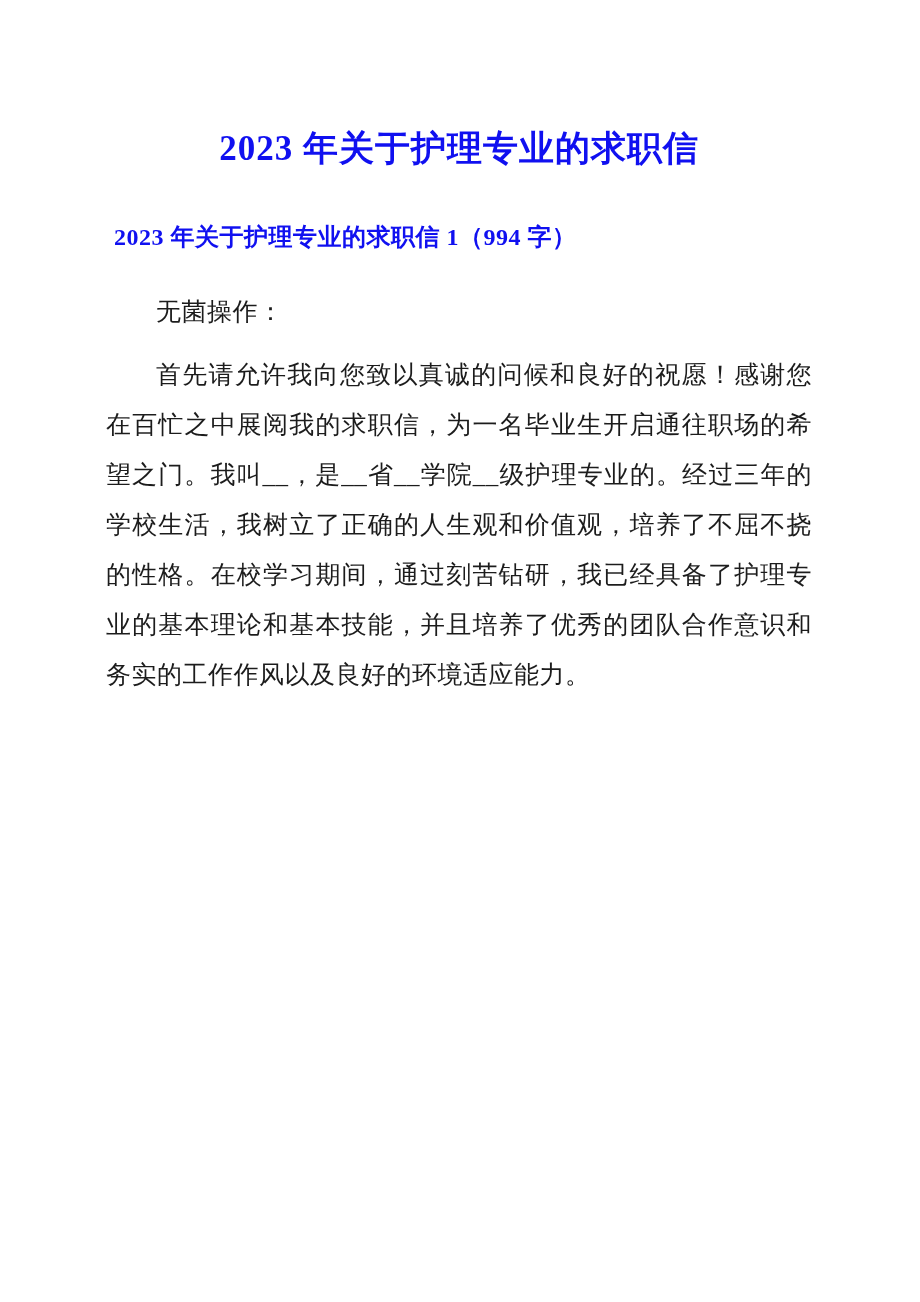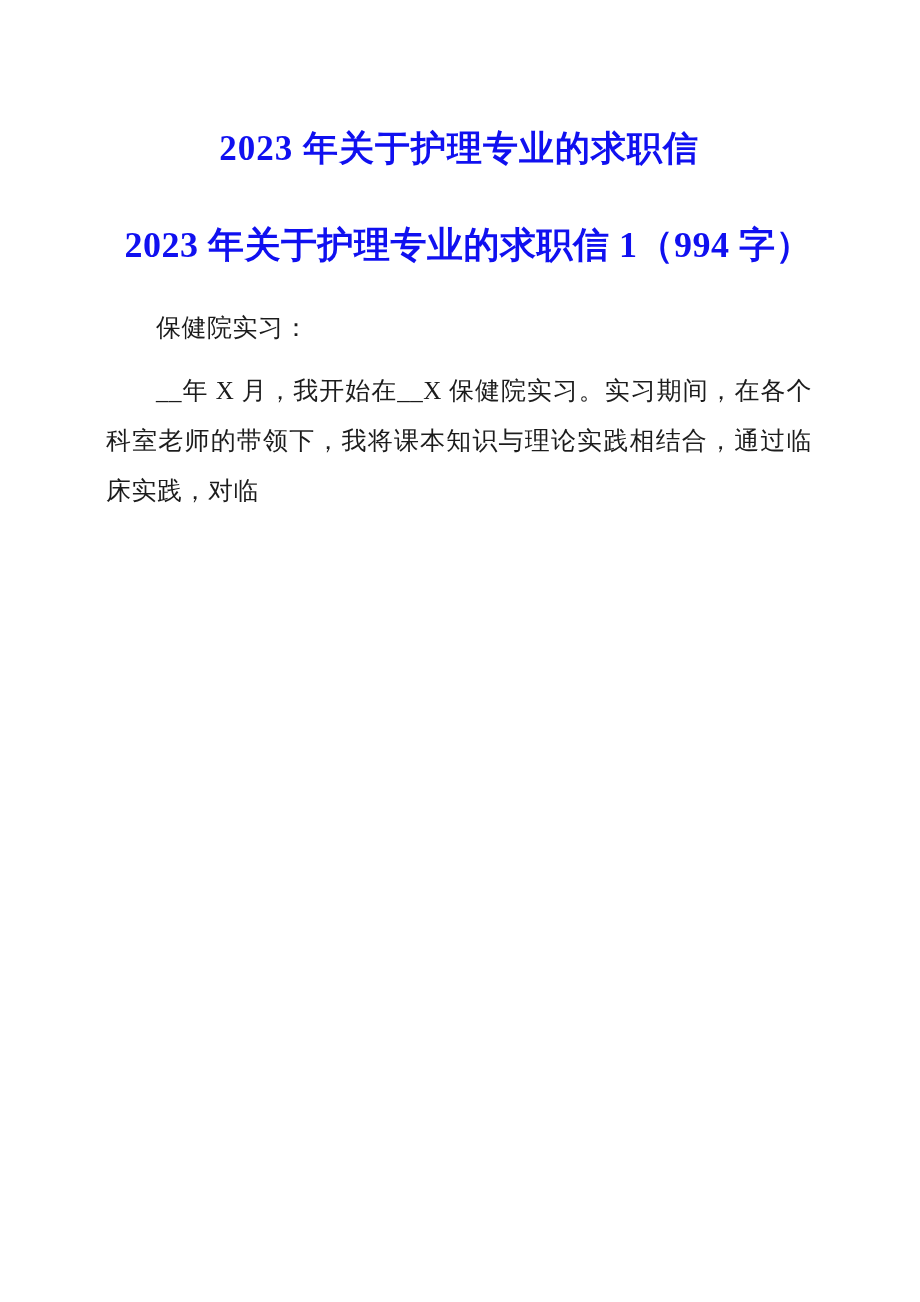--- a/index.html
+++ b/index.html
@@ -24,22 +24,22 @@
     text-align: center;
     font-size: 35px;
     font-weight: bold;
     line-height: 1.45;
     color: var(--accent, #1010f0);
     font-family: "Liberation Serif", "DejaVu Serif", serif;
     letter-spacing: 1px;
   }
   .doc-subtitle {
     margin: 0 0 34px 0;
-    text-align: right;
-    font-size: 36px;
+    text-align: left;
+    font-size: 24px;
     font-weight: bold;
     line-height: 1.35;
     color: var(--accent, #1010f0);
     padding-left: 8px;
     letter-spacing: 0.5px;
   }
   .doc-body p.para {
     margin: 0 0 13px 0;
     font-size: 25px;
     line-height: 50px;
@@ -49,16 +49,16 @@
     letter-spacing: 0.5px;
   }
 </style>
 </head>
 <body style="background: rgb(255, 255, 255);">
 
 <div class="page">
   <h1 class="doc-title">2023 年关于护理专业的求职信</h1>
   <h2 class="doc-subtitle">2023 年关于护理专业的求职信 1（994 字）</h2>
   <div class="doc-body" id="doc-body">
-      <p class="para">保健院实习：</p>
-      <p class="para">__年 X 月，我开始在__X 保健院实习。实习期间，在各个科室老师的带领下，我将课本知识与理论实践相结合，通过临床实践，对临</p>
+      <p class="para">无菌操作：</p>
+      <p class="para">首先请允许我向您致以真诚的问候和良好的祝愿！感谢您在百忙之中展阅我的求职信，为一名毕业生开启通往职场的希望之门。我叫__，是__省__学院__级护理专业的。经过三年的学校生活，我树立了正确的人生观和价值观，培养了不屈不挠的性格。在校学习期间，通过刻苦钻研，我已经具备了护理专业的基本理论和基本技能，并且培养了优秀的团队合作意识和务实的工作作风以及良好的环境适应能力。</p>
     </div>
 </div>
 
 </body></html>

